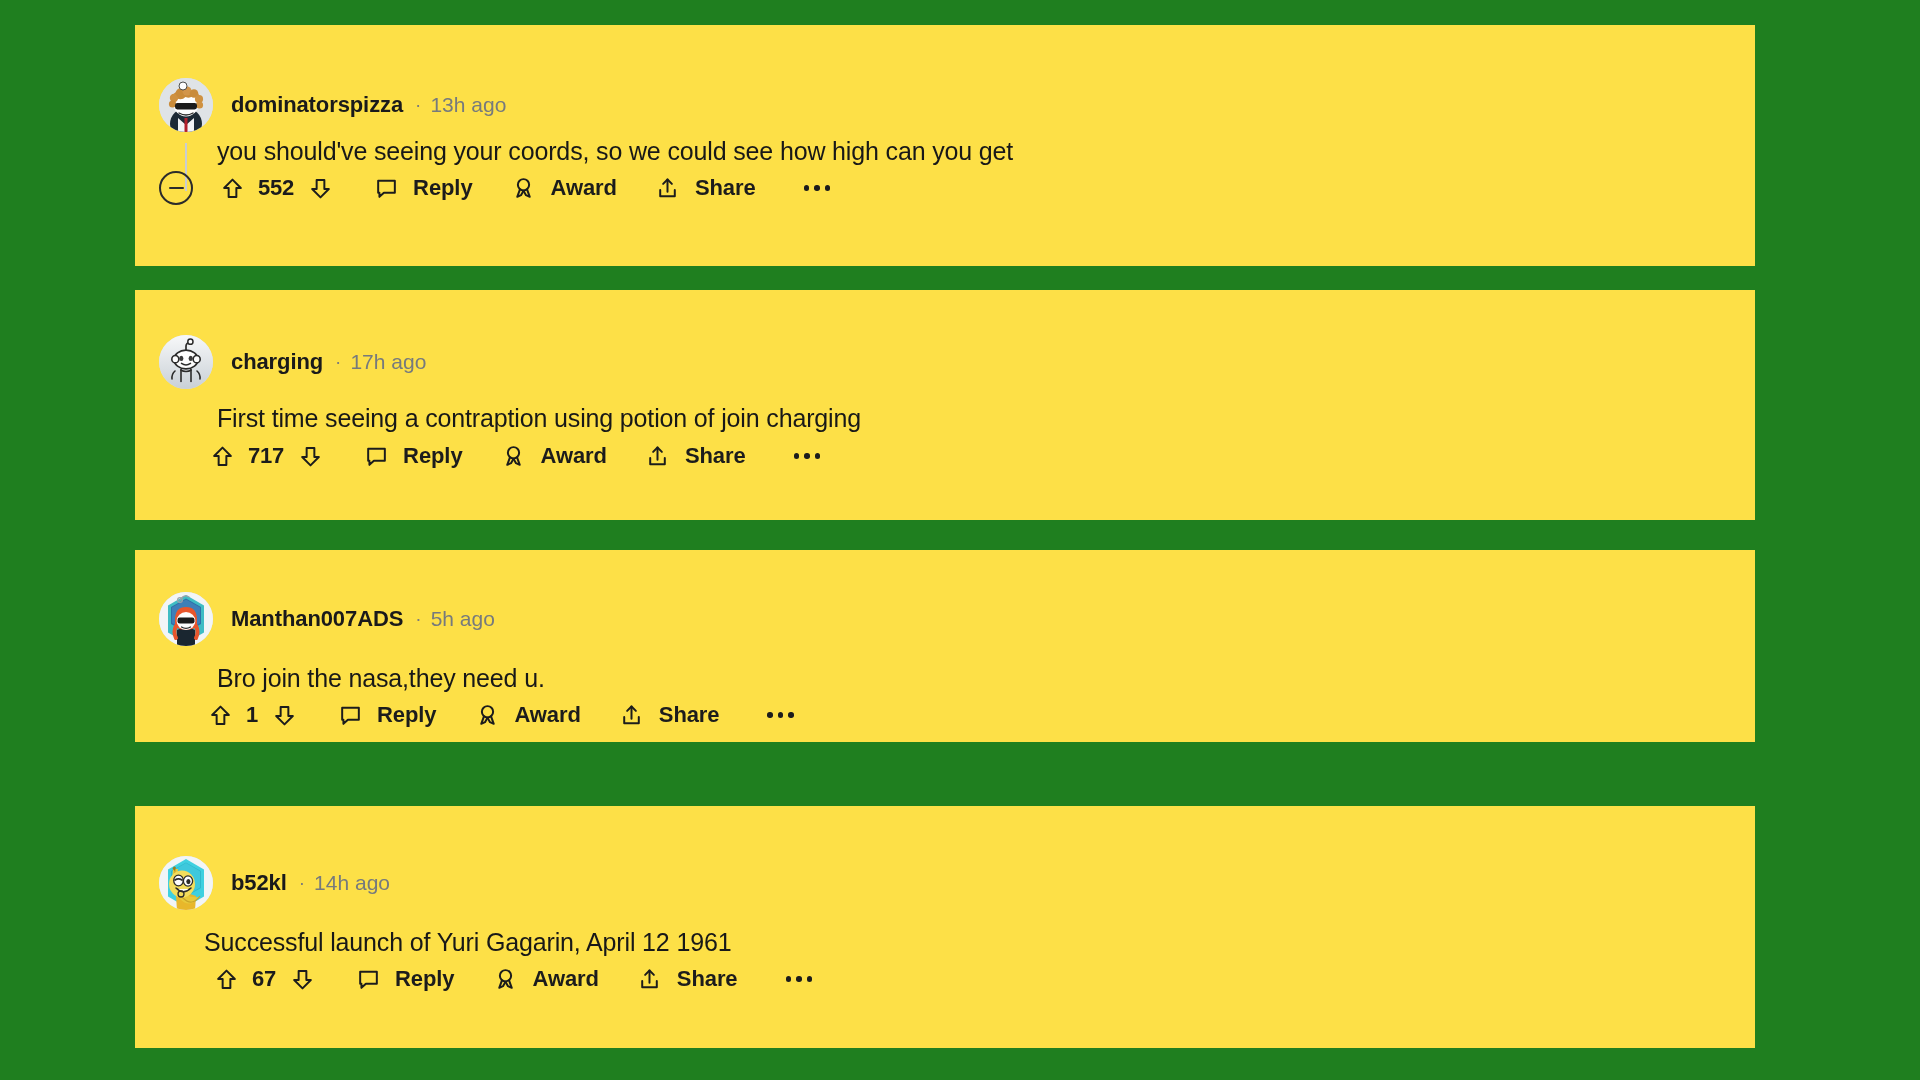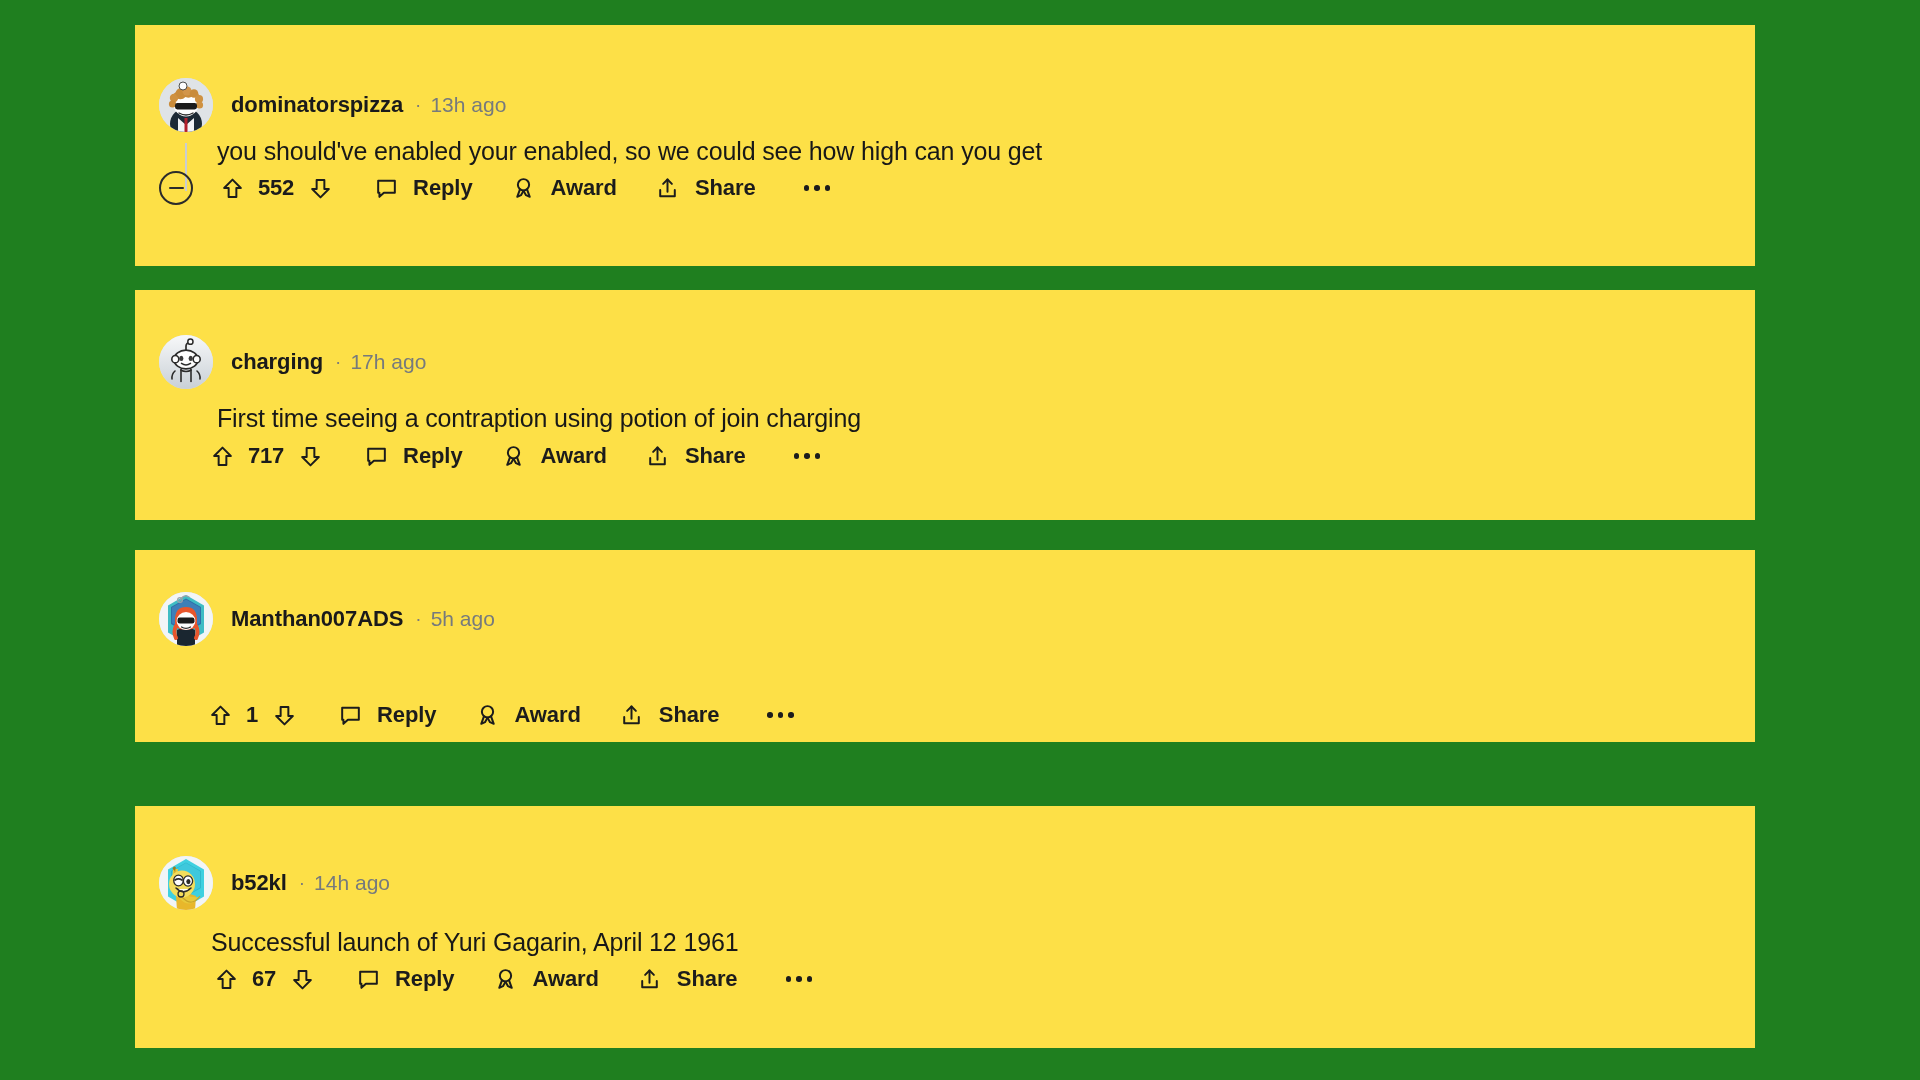--- a/index.html
+++ b/index.html
@@ -185,21 +185,21 @@
             <path d="M20 35 q7 4 14 0" stroke="#2b2b2b" stroke-width="1.4" fill="none" stroke-linecap="round"></path>
           </svg>
         </div>
         <span class="username">dominatorspizza</span>
         <span class="dot-sep">·</span>
         <span class="timestamp">13h ago</span>
       </div>
 
       <div class="thread-line" style="left:50px; top:118px; height:48px;"></div>
 
-      <div class="comment-body" style="left:82px; top:110px;">you should've enabled your enabled, so we could see how high can you get</div>
+      <div class="comment-body" style="left:82px; top:110px;">you should've seeing your coords, so we could see how high can you get</div>
 
       <div class="action-bar" style="left:24px; top:146px;">
 
         <div class="collapse-btn">
           <span class="bar"></span>
         </div>
 
         <div class="vote-group">
           <div class="icon-btn">
             <svg width="25" height="25" viewBox="0 0 24 24" fill="none" stroke="#1c1c1c" stroke-width="1.9" stroke-linejoin="round" stroke-linecap="round">
@@ -366,20 +366,21 @@
             <path d="M37 34 q3 6 0 12" stroke="#e8552c" stroke-width="4" fill="none" stroke-linecap="round"></path>
             <path d="M21 8 q4 -6 9 -3" stroke="#9aa3ab" stroke-width="1.2" fill="none" stroke-linecap="round"></path>
             <circle cx="21" cy="8" r="2.4" fill="none" stroke="#9aa3ab" stroke-width="1.2"></circle>
           </svg>
         </div>
         <span class="username">Manthan007ADS</span>
         <span class="dot-sep">·</span>
         <span class="timestamp">5h ago</span>
       </div>
 
+      <div class="comment-body" style="left:82px; top:112px;">Bro join the nasa,they need u.</div>
 
       <div class="action-bar" style="left:70px; top:150px;">
 
         <div class="vote-group">
           <div class="icon-btn">
             <svg width="25" height="25" viewBox="0 0 24 24" fill="none" stroke="#1c1c1c" stroke-width="1.9" stroke-linejoin="round" stroke-linecap="round">
               <path d="M12 3.5 L20 11.5 L15.7 11.5 L15.7 20.2 L8.3 20.2 L8.3 11.5 L4 11.5 Z"></path>
             </svg>
           </div>
           <span class="vote-count">1</span>
@@ -454,21 +455,21 @@
             <path d="M18.5 33 q6 5.5 12 0" fill="#fdfdfd"></path>
             <path d="M17 32 q7.5 7.5 15 0" fill="none" stroke="#2b2b2b" stroke-width="1.5" stroke-linecap="round"></path>
             <circle cx="22" cy="38" r="3" fill="none" stroke="#2b2b2b" stroke-width="1.3"></circle>
           </svg>
         </div>
         <span class="username">b52kl</span>
         <span class="dot-sep">·</span>
         <span class="timestamp">14h ago</span>
       </div>
 
-      <div class="comment-body" style="left:76px; top:120px;">Successful launch of Yuri Gagarin, April 12 1961</div>
+      <div class="comment-body" style="left:69px; top:120px;">Successful launch of Yuri Gagarin, April 12 1961</div>
 
       <div class="action-bar" style="left:76px; top:158px;">
 
         <div class="vote-group">
           <div class="icon-btn">
             <svg width="25" height="25" viewBox="0 0 24 24" fill="none" stroke="#1c1c1c" stroke-width="1.9" stroke-linejoin="round" stroke-linecap="round">
               <path d="M12 3.5 L20 11.5 L15.7 11.5 L15.7 20.2 L8.3 20.2 L8.3 11.5 L4 11.5 Z"></path>
             </svg>
           </div>
           <span class="vote-count">67</span>

